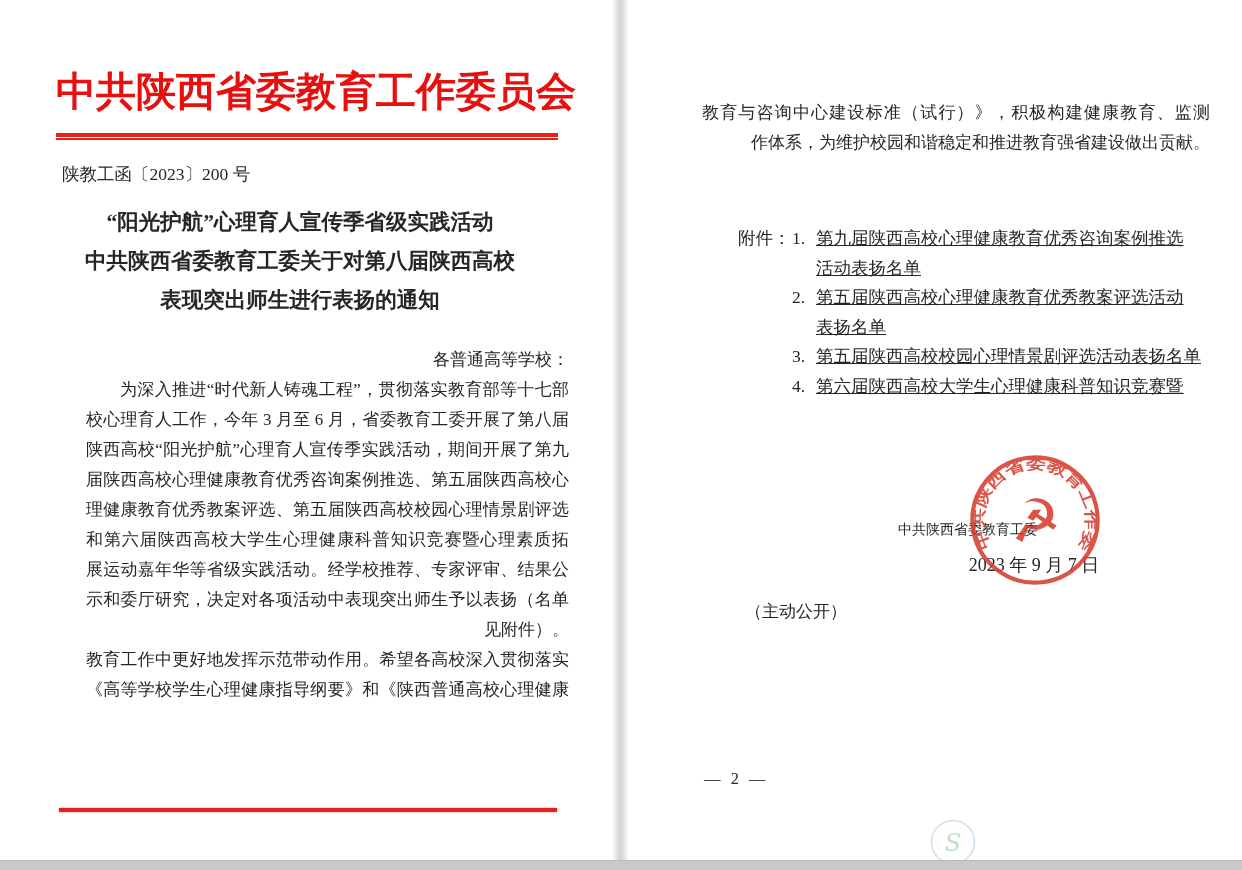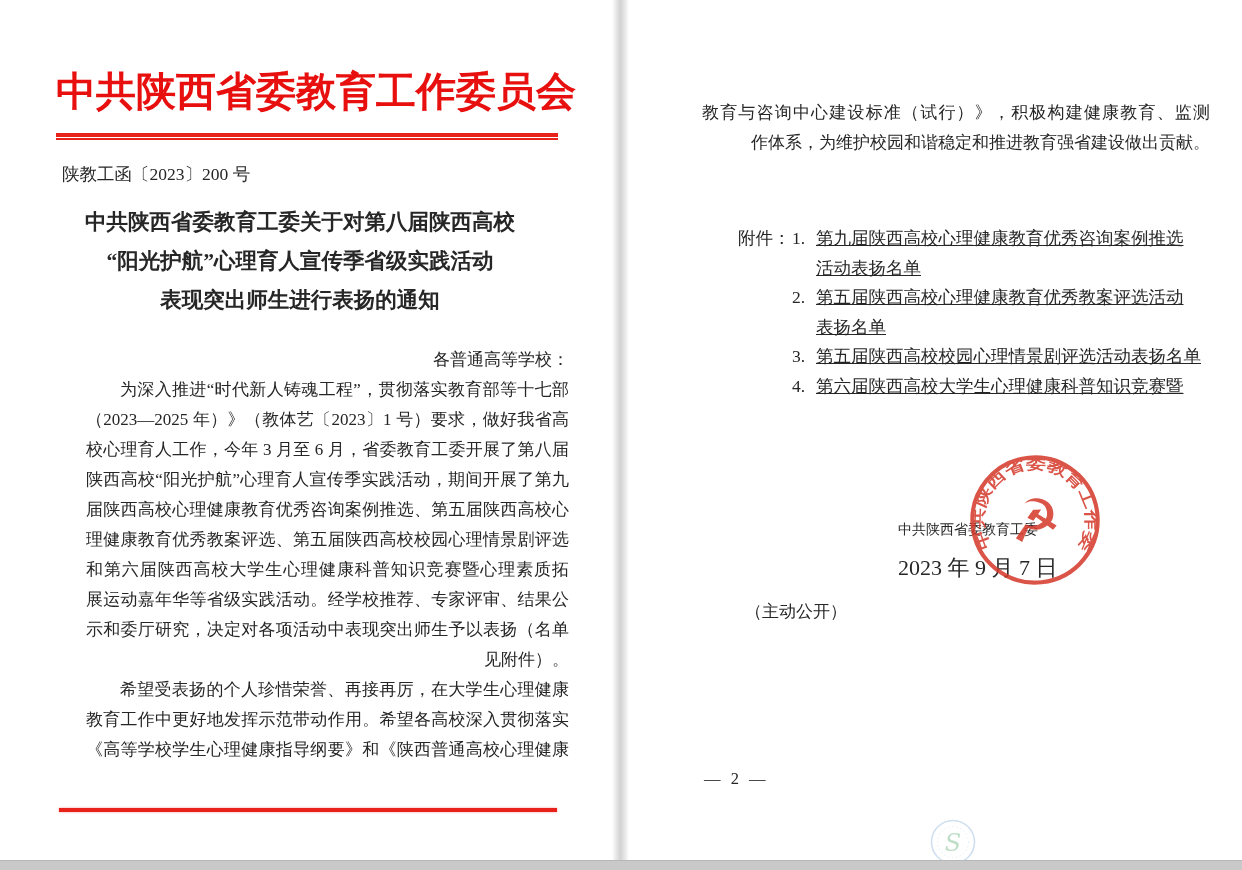--- a/index.html
+++ b/index.html
@@ -54,54 +54,52 @@
   .att .lab{display:inline-block;width:54px;}
   .att .num{display:inline-block;width:24px;}
   .att .wrap{padding-left:78px;}
   .att .item{padding-left:54px;}
 
   .seal{
     left:958px;top:443px;width:154px;height:154px;
     opacity:.86;transform:rotate(-6deg);
   }
   .signer{left:898px;top:521px;width:272px;text-align:left;font-size:14px;white-space:nowrap;}
-  .sign-date{left:898px;top:553px;width:272px;text-align:left;font-size:22px;white-space:nowrap;}
+  .sign-date{left:898px;top:553px;width:272px;text-align:center;font-size:18px;white-space:nowrap;}
   .disclosure{left:745px;top:600px;font-size:17px;white-space:nowrap;}
   .page-number{left:704px;top:769px;font-size:16.5px;letter-spacing:3px;white-space:nowrap;}
   .watermark{left:922px;top:812px;width:62px;height:58px;opacity:.55;}
 </style>
 </head>
 <body>
 
 <div class="abs" style="inset:0;">
 
   <div>
     <div class="abs org-header">中共陕西省委教育工作委员会</div>
     <div class="abs red-rule"></div>
     <div class="abs doc-number">陕教工函〔2023〕200 号</div>
 
     <div class="abs doc-title">
+      <div>“阳光护航”心理育人宣传季省级实践活动</div>
       <div>中共陕西省委教育工委关于对第八届陕西高校</div>
-      <div>“阳光护航”心理育人宣传季省级实践活动</div>
       <div>表现突出师生进行表扬的通知</div>
     </div>
 
     <div class="abs body-left">
       <div class="ln">各普通高等学校：</div>
       <div class="ln j ind">为深入推进“时代新人铸魂工程”，贯彻落实教育部等十七部</div>
-      <div class="ln j">（2023—2025 年）》（教体艺〔2023〕1 号）要求，做好我省高</div>
       <div class="ln j">校心理育人工作，今年 3 月至 6 月，省委教育工委开展了第八届</div>
       <div class="ln j">陕西高校“阳光护航”心理育人宣传季实践活动，期间开展了第九</div>
       <div class="ln j">届陕西高校心理健康教育优秀咨询案例推选、第五届陕西高校心</div>
       <div class="ln j">理健康教育优秀教案评选、第五届陕西高校校园心理情景剧评选</div>
       <div class="ln j">和第六届陕西高校大学生心理健康科普知识竞赛暨心理素质拓</div>
       <div class="ln j">展运动嘉年华等省级实践活动。经学校推荐、专家评审、结果公</div>
       <div class="ln j">示和委厅研究，决定对各项活动中表现突出师生予以表扬（名单</div>
       <div class="ln">见附件）。</div>
-      <div class="ln j ind">希望受表扬的个人珍惜荣誉、再接再厉，在大学生心理健康</div>
       <div class="ln j">教育工作中更好地发挥示范带动作用。希望各高校深入贯彻落实</div>
       <div class="ln j">《高等学校学生心理健康指导纲要》和《陕西普通高校心理健康</div>
     </div>
 
     <div class="abs bottom-rule"></div>
   </div>
 
   <div class="abs page-divider"></div>
 
   <div>

